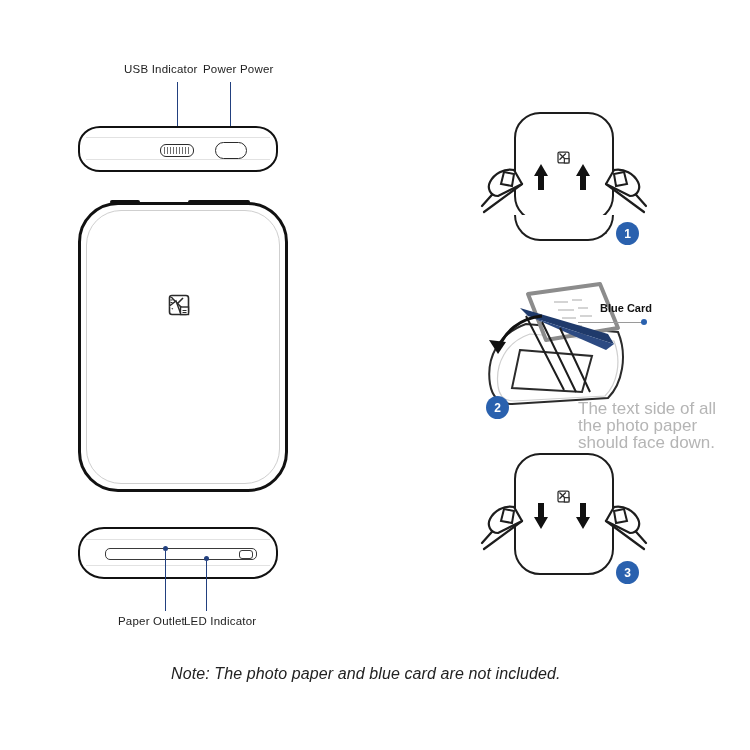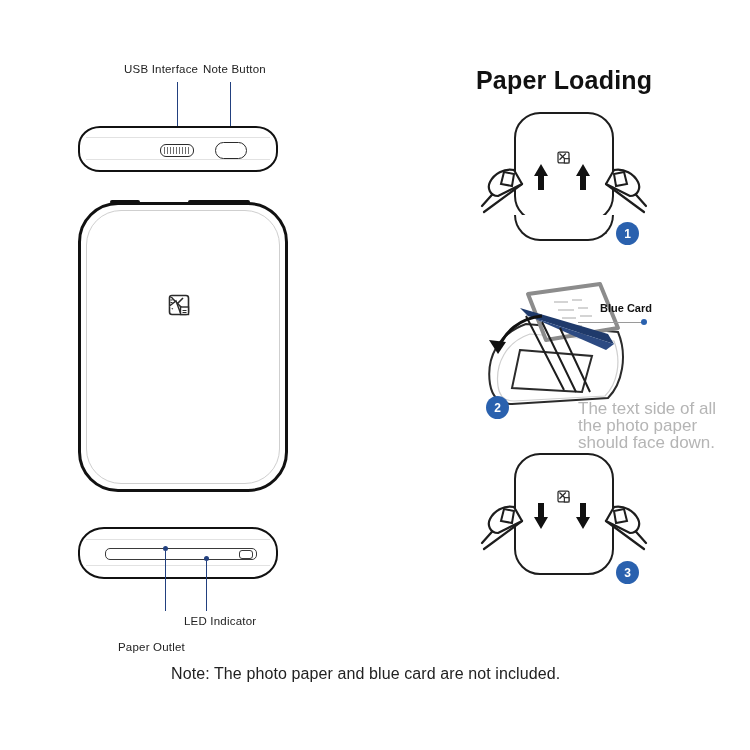--- a/index.html
+++ b/index.html
@@ -12,21 +12,21 @@
   .abs{position:absolute;}
 
   
   .lbl{
     font-size:11.5px;color:#222;white-space:nowrap;letter-spacing:.2px;
   }
   .heading{
     font-size:25px;font-weight:bold;color:#111;letter-spacing:.2px;white-space:nowrap;
   }
   .note{
-    font-size:16px;color:#222;white-space:nowrap;letter-spacing:.1px;
+    font-size:16px;color:#222;white-space:nowrap;letter-spacing:.1px;font-style:italic;
   }
   .caption{
     font-size:17px;color:#b5b5b5;line-height:17px;width:160px;
   }
   .bluecard-lbl{
     font-size:11px;font-weight:bold;color:#111;white-space:nowrap;
   }
 
   
   .leader-v{background:#22407f;width:1.2px;}
@@ -86,22 +86,22 @@
     background:#2a61ae;color:#fff;font-size:12px;font-weight:bold;
     display:flex;align-items:center;justify-content:center;
   }
   svg{display:block;overflow:visible;}
 </style>
 </head>
 <body>
 
 <div class="page">
 
-  <div class="abs lbl" style="left:124px;top:63px;">USB Interface</div>
-  <div class="abs lbl" style="left:203px;top:63px;">Note Button</div>
+  <div class="abs lbl" style="left:124px;top:63px;">USB Indicator</div>
+  <div class="abs lbl" style="left:203px;top:63px;">Power Power</div>
 
   <div class="abs leader-v" style="left:177px;top:82px;height:60px;"></div>
   <div class="abs dot" style="left:175px;top:140px;"></div>
   <div class="abs leader-v" style="left:230px;top:82px;height:56px;"></div>
   <div class="abs dot" style="left:228px;top:136px;"></div>
 
   <div class="abs edge" style="left:78px;top:126px;width:200px;height:46px;">
     <div class="edge-inner-line" style="top:9px;"></div>
     <div class="edge-inner-line" style="bottom:10px;"></div>
     <div class="usb-port" style="left:80px;top:16px;width:32px;height:11px;"></div>
@@ -133,24 +133,23 @@
     <div class="edge-inner-line" style="bottom:11px;"></div>
     <div class="outlet-slot" style="left:25px;top:19px;width:150px;height:10px;"></div>
     <div class="led" style="left:159px;top:21px;width:12px;height:7px;"></div>
   </div>
 
   <div class="abs dot" style="left:163px;top:546px;"></div>
   <div class="abs leader-v" style="left:165px;top:551px;height:60px;"></div>
   <div class="abs dot" style="left:204px;top:556px;"></div>
   <div class="abs leader-v" style="left:206px;top:561px;height:50px;"></div>
 
-  <div class="abs lbl" style="left:118px;top:641px;">Paper Outlet</div>
+  <div class="abs lbl" style="left:118px;top:615px;">Paper Outlet</div>
   <div class="abs lbl" style="left:184px;top:615px;">LED Indicator</div>
 
-  <div class="abs heading" style="left:476px;top:66px;">Paper Loading</div>
 
   <div class="abs" style="left:470px;top:108px;width:190px;height:145px;">
     <div class="step-body" style="left:44px;top:4px;width:100px;height:110px;"></div>
     <div class="step-lip" style="left:44px;top:107px;width:100px;height:26px;"></div>
     <div class="logo-mark" style="left:86px;top:42px;">
       <svg width="15" height="15" viewBox="0 0 26 26">
         <rect x="3.5" y="3.5" width="19" height="19" rx="2.5" fill="none" stroke="#2b2b2b" stroke-width="2.2"></rect>
         <path d="M6 6 L17 17 M17 6 L6 17" stroke="#2b2b2b" stroke-width="2.2"></path>
         <rect x="14.5" y="15" width="8" height="7.5" fill="#fff" stroke="#2b2b2b" stroke-width="2"></rect>
       </svg>

